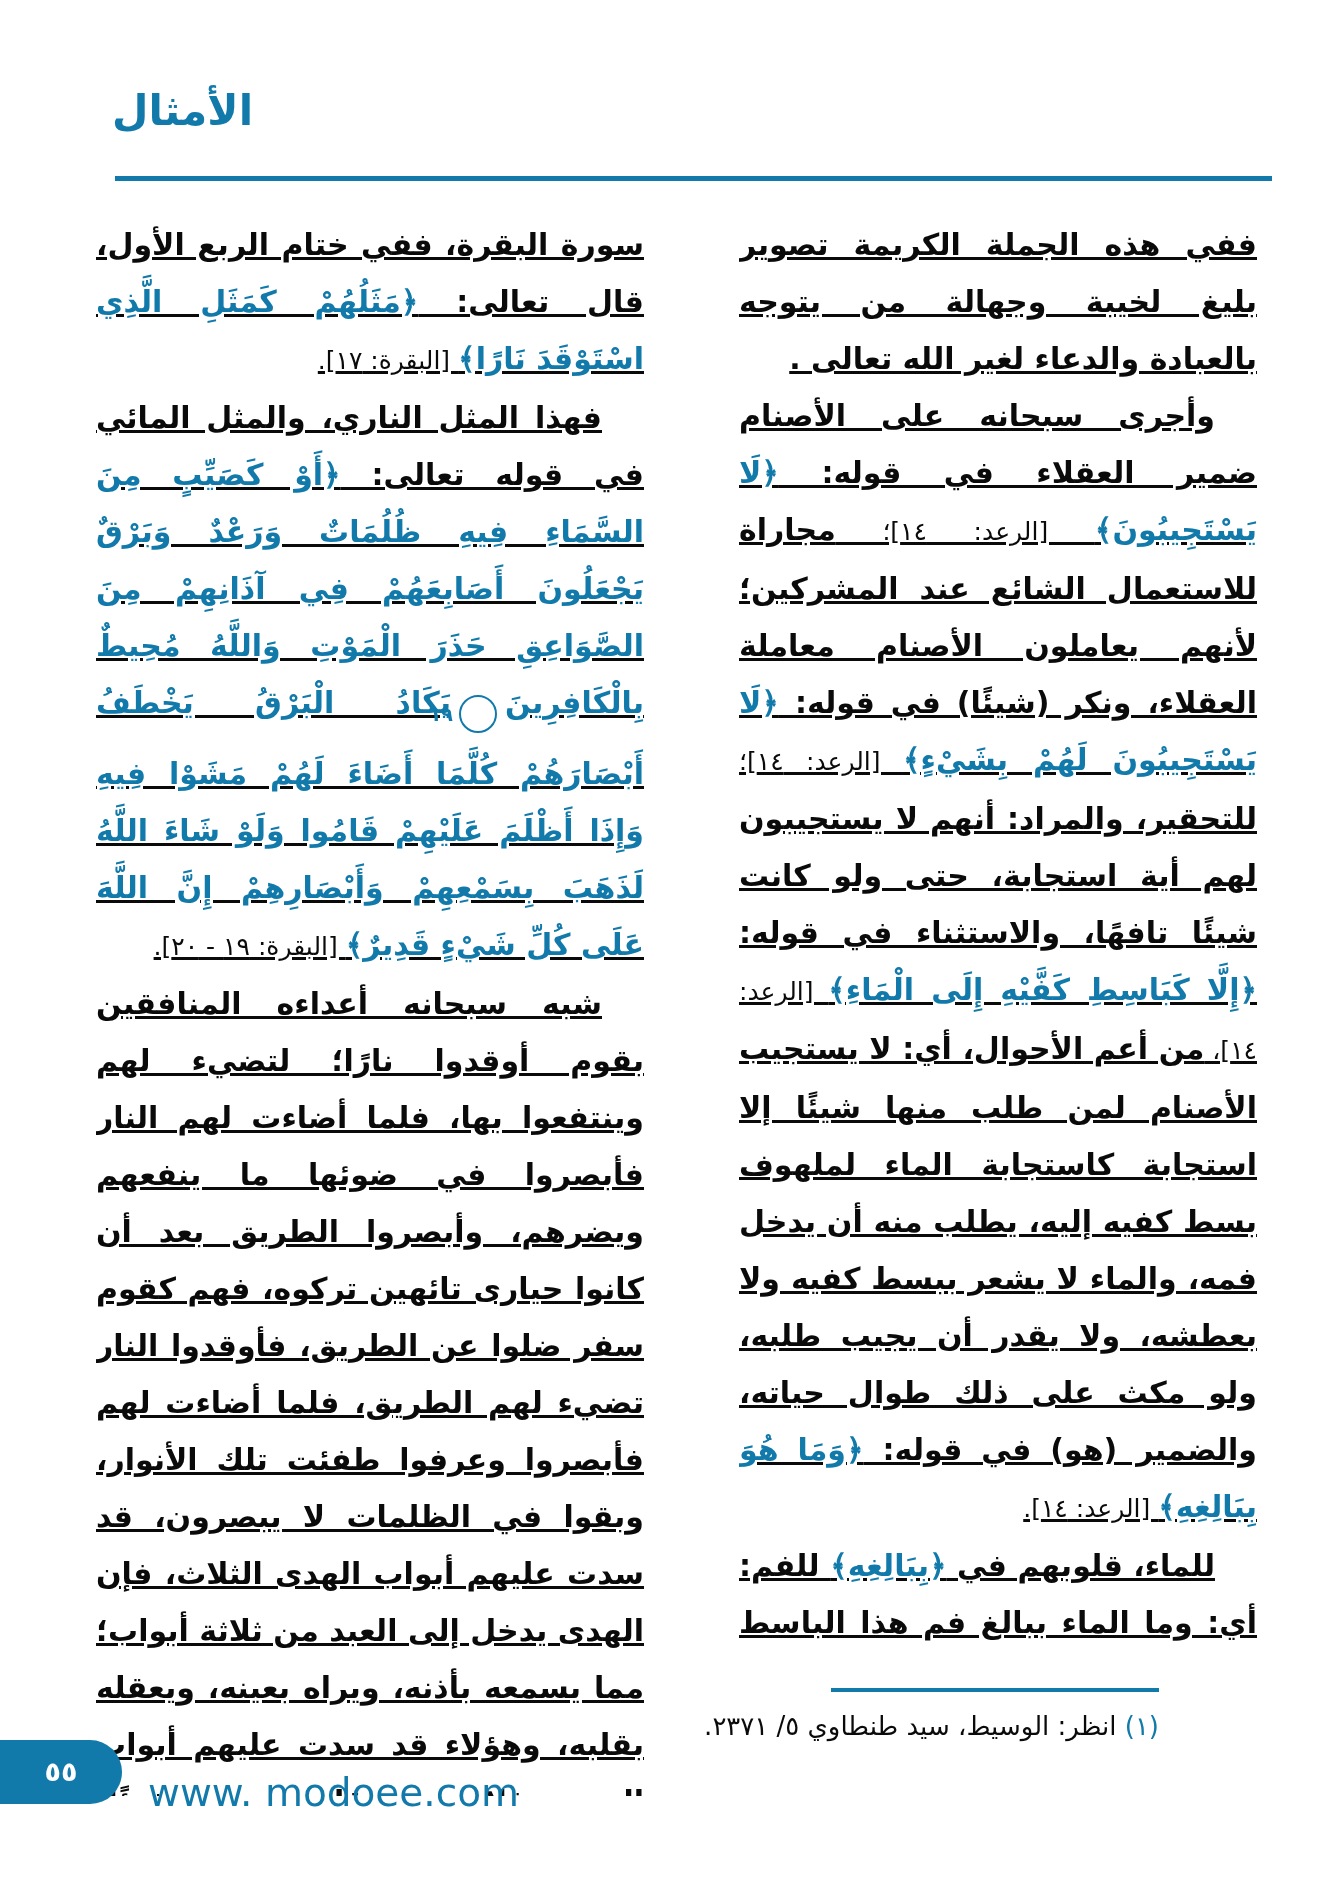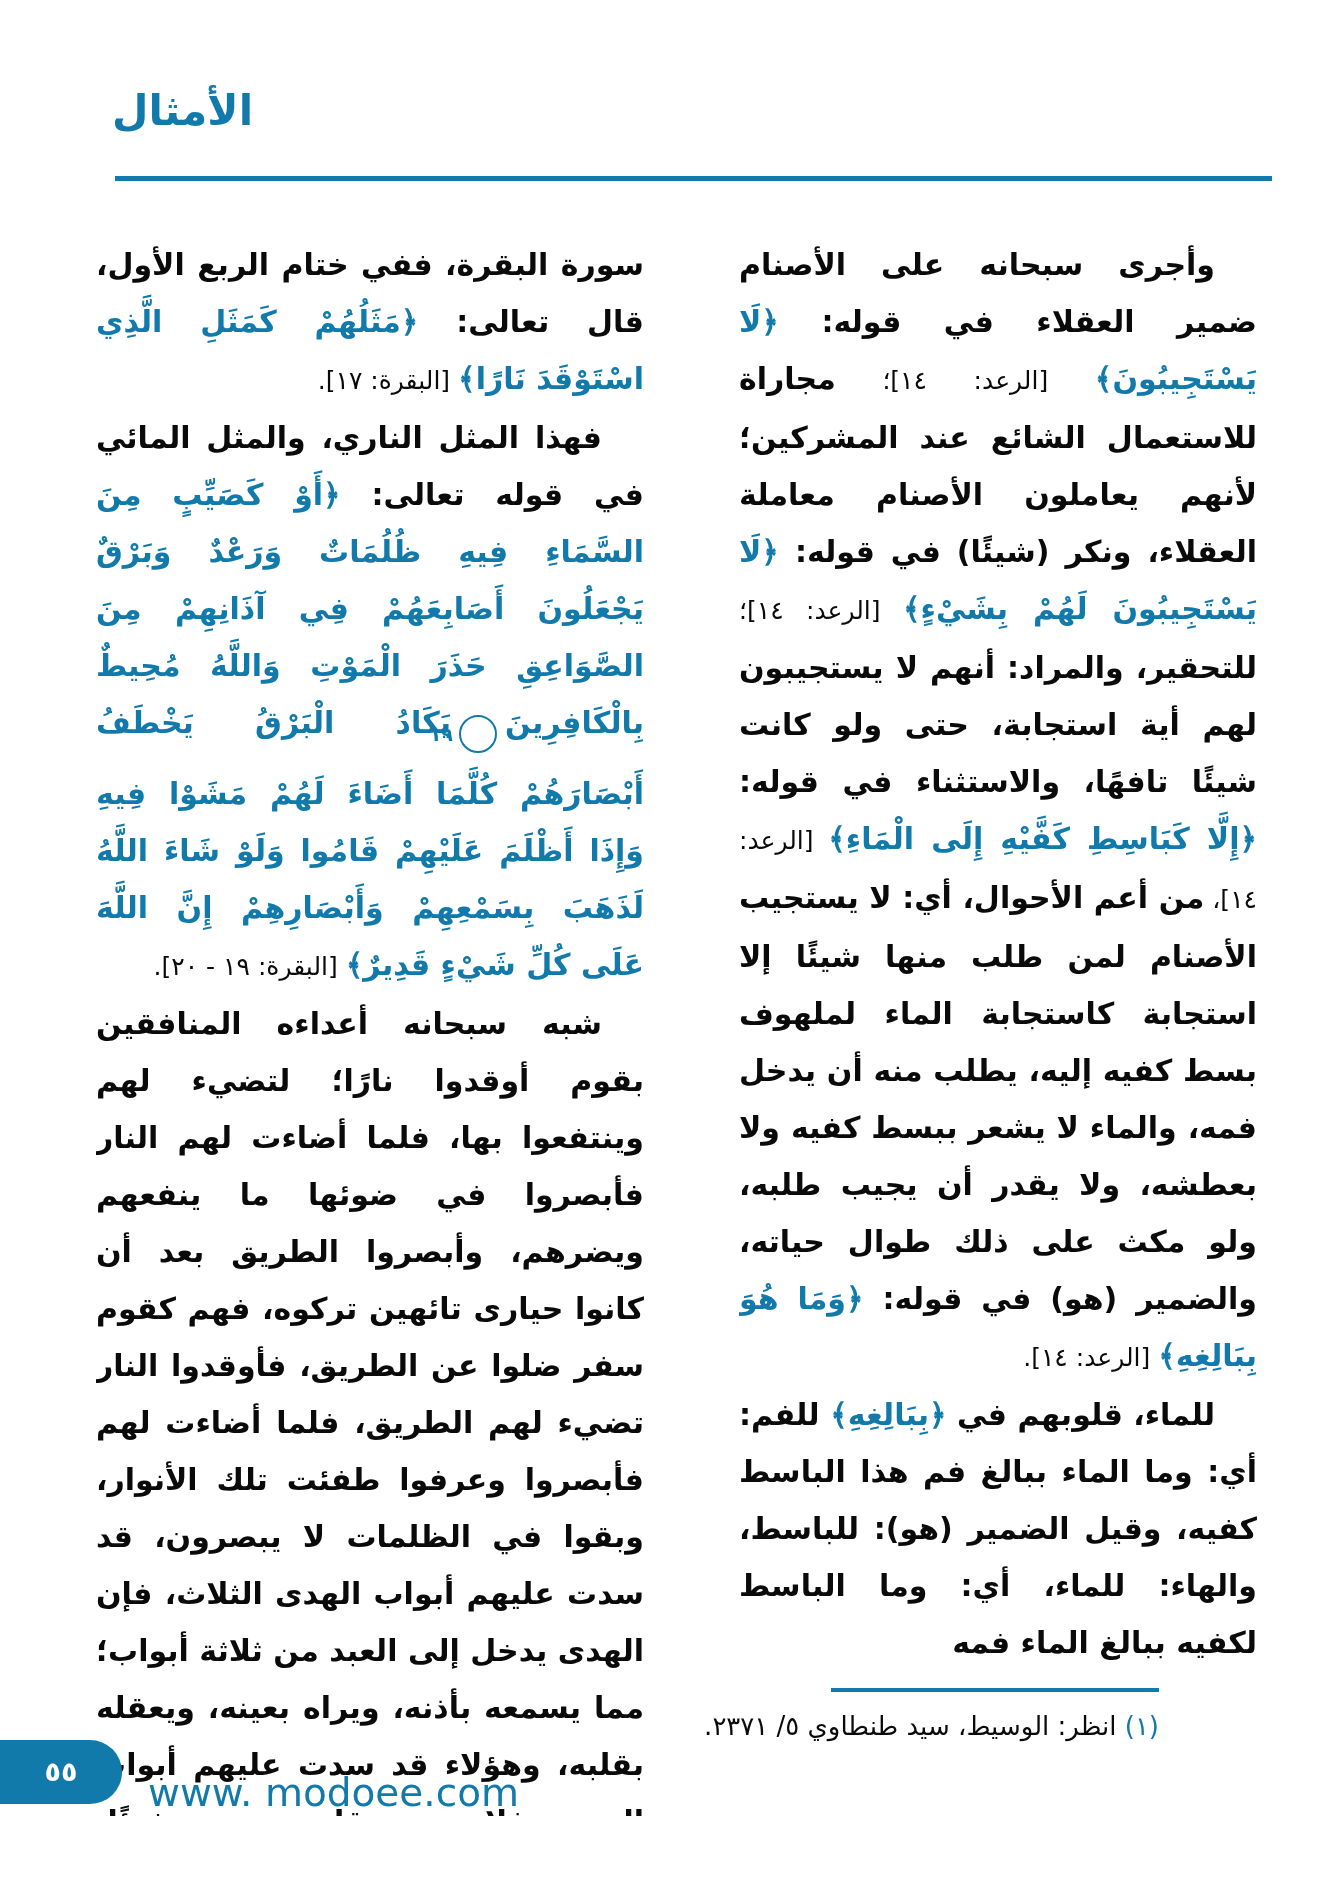--- a/index.html
+++ b/index.html
@@ -19,22 +19,23 @@
     color: var(--accent);
     font-size: 42px; font-weight: bold;
     direction: rtl;
   }
   .header-rule {
     position: absolute; top: 176px; left: 115px;
     width: 1157px; height: 5px;
     background: var(--accent);
   }
   .col {
-    position: absolute; top: 236px;
+    position: absolute; top: 216px;
     overflow: hidden;
+    text-decoration: underline;
   }
   .col-right { right: 82px; width: 518px; height: 1450px; }
   .col-left  { left: 96px;  width: 548px; height: 1580px; }
   .col p {
     margin: 0;
     font-size: 30px;
     font-weight: bold;
     line-height: 57px;
     text-align: justify;
     text-justify: inter-word;
@@ -87,20 +88,21 @@
     font-weight: normal;
   }
 </style>
 </head>
 <body>
 
 <div class="page-title">الأمثال</div>
 <div class="header-rule"></div>
 
 <div class="col col-right">
+  <p><span>ففي هذه الجملة الكريمة تصوير بليغ لخيبة وجهالة من يتوجه بالعبادة والدعاء لغير الله تعالى .</span></p>
   <p class="indent"><span>وأجرى سبحانه على الأصنام ضمير العقلاء في قوله: </span><span class="quran">﴿لَا يَسْتَجِيبُونَ﴾</span><span class="ref"> [الرعد: ١٤]؛ </span><span>مجاراة للاستعمال الشائع عند المشركين؛ لأنهم يعاملون الأصنام معاملة العقلاء، ونكر (شيئًا) في قوله: </span><span class="quran">﴿لَا يَسْتَجِيبُونَ لَهُمْ بِشَيْءٍ﴾</span><span class="ref"> [الرعد: ١٤]؛ </span><span>للتحقير، والمراد: أنهم لا يستجيبون لهم أية استجابة، حتى ولو كانت شيئًا تافهًا، والاستثناء في قوله: </span><span class="quran">﴿إِلَّا كَبَاسِطِ كَفَّيْهِ إِلَى الْمَاءِ﴾</span><span class="ref"> [الرعد: ١٤]، </span><span>من أعم الأحوال، أي: لا يستجيب الأصنام لمن طلب منها شيئًا إلا استجابة كاستجابة الماء لملهوف بسط كفيه إليه، يطلب منه أن يدخل فمه، والماء لا يشعر ببسط كفيه ولا بعطشه، ولا يقدر أن يجيب طلبه، ولو مكث على ذلك طوال حياته، والضمير (هو) في قوله: </span><span class="quran">﴿وَمَا هُوَ بِبَالِغِهِ﴾</span><span class="ref"> [الرعد: ١٤].</span></p>
   <p class="indent"><span>للماء، قلوبهم في </span><span class="quran">﴿بِبَالِغِهِ﴾</span><span> للفم: أي: وما الماء ببالغ فم هذا الباسط كفيه، وقيل الضمير (هو): للباسط، والهاء: للماء، أي: وما الباسط لكفيه ببالغ الماء فمه</span></p>
 
 </div>
 
 <div class="col col-left">
   <p><span>سورة البقرة، ففي ختام الربع الأول، قال تعالى: </span><span class="quran">﴿مَثَلُهُمْ كَمَثَلِ الَّذِي اسْتَوْقَدَ نَارًا﴾</span><span class="ref"> [البقرة: ١٧].</span></p>
   <p class="indent"><span>فهذا المثل الناري، والمثل المائي في قوله تعالى: </span><span class="quran">﴿أَوْ كَصَيِّبٍ مِنَ السَّمَاءِ فِيهِ ظُلُمَاتٌ وَرَعْدٌ وَبَرْقٌ يَجْعَلُونَ أَصَابِعَهُمْ فِي آذَانِهِمْ مِنَ الصَّوَاعِقِ حَذَرَ الْمَوْتِ وَاللَّهُ مُحِيطٌ بِالْكَافِرِينَ</span><span class="ayah-badge">١٩</span><span class="quran">يَكَادُ الْبَرْقُ يَخْطَفُ أَبْصَارَهُمْ كُلَّمَا أَضَاءَ لَهُمْ مَشَوْا فِيهِ وَإِذَا أَظْلَمَ عَلَيْهِمْ قَامُوا وَلَوْ شَاءَ اللَّهُ لَذَهَبَ بِسَمْعِهِمْ وَأَبْصَارِهِمْ إِنَّ اللَّهَ عَلَى كُلِّ شَيْءٍ قَدِيرٌ﴾</span><span class="ref"> [البقرة: ١٩ - ٢٠].</span></p>
   <p class="indent"><span>شبه سبحانه أعداءه المنافقين بقوم أوقدوا نارًا؛ لتضيء لهم وينتفعوا بها، فلما أضاءت لهم النار فأبصروا في ضوئها ما ينفعهم ويضرهم، وأبصروا الطريق بعد أن كانوا حيارى تائهين تركوه، فهم كقوم سفر ضلوا عن الطريق، فأوقدوا النار تضيء لهم الطريق، فلما أضاءت لهم فأبصروا وعرفوا طفئت تلك الأنوار، وبقوا في الظلمات لا يبصرون، قد سدت عليهم أبواب الهدى الثلاث، فإن الهدى يدخل إلى العبد من ثلاثة أبواب؛ مما يسمعه بأذنه، ويراه بعينه، ويعقله بقلبه، وهؤلاء قد سدت عليهم أبواب الهدى، فلا تسمع قلوبهم منه شيئًا، ولا تبصره، ولا تعقل ما ينفعها، وقيل: لما لم ينتفعوا بأسماعهم وأبصارهم وقلوبهم نزلوا بمنزلة من لا سمع له ولا بصر ولا</span></p>
 </div>

